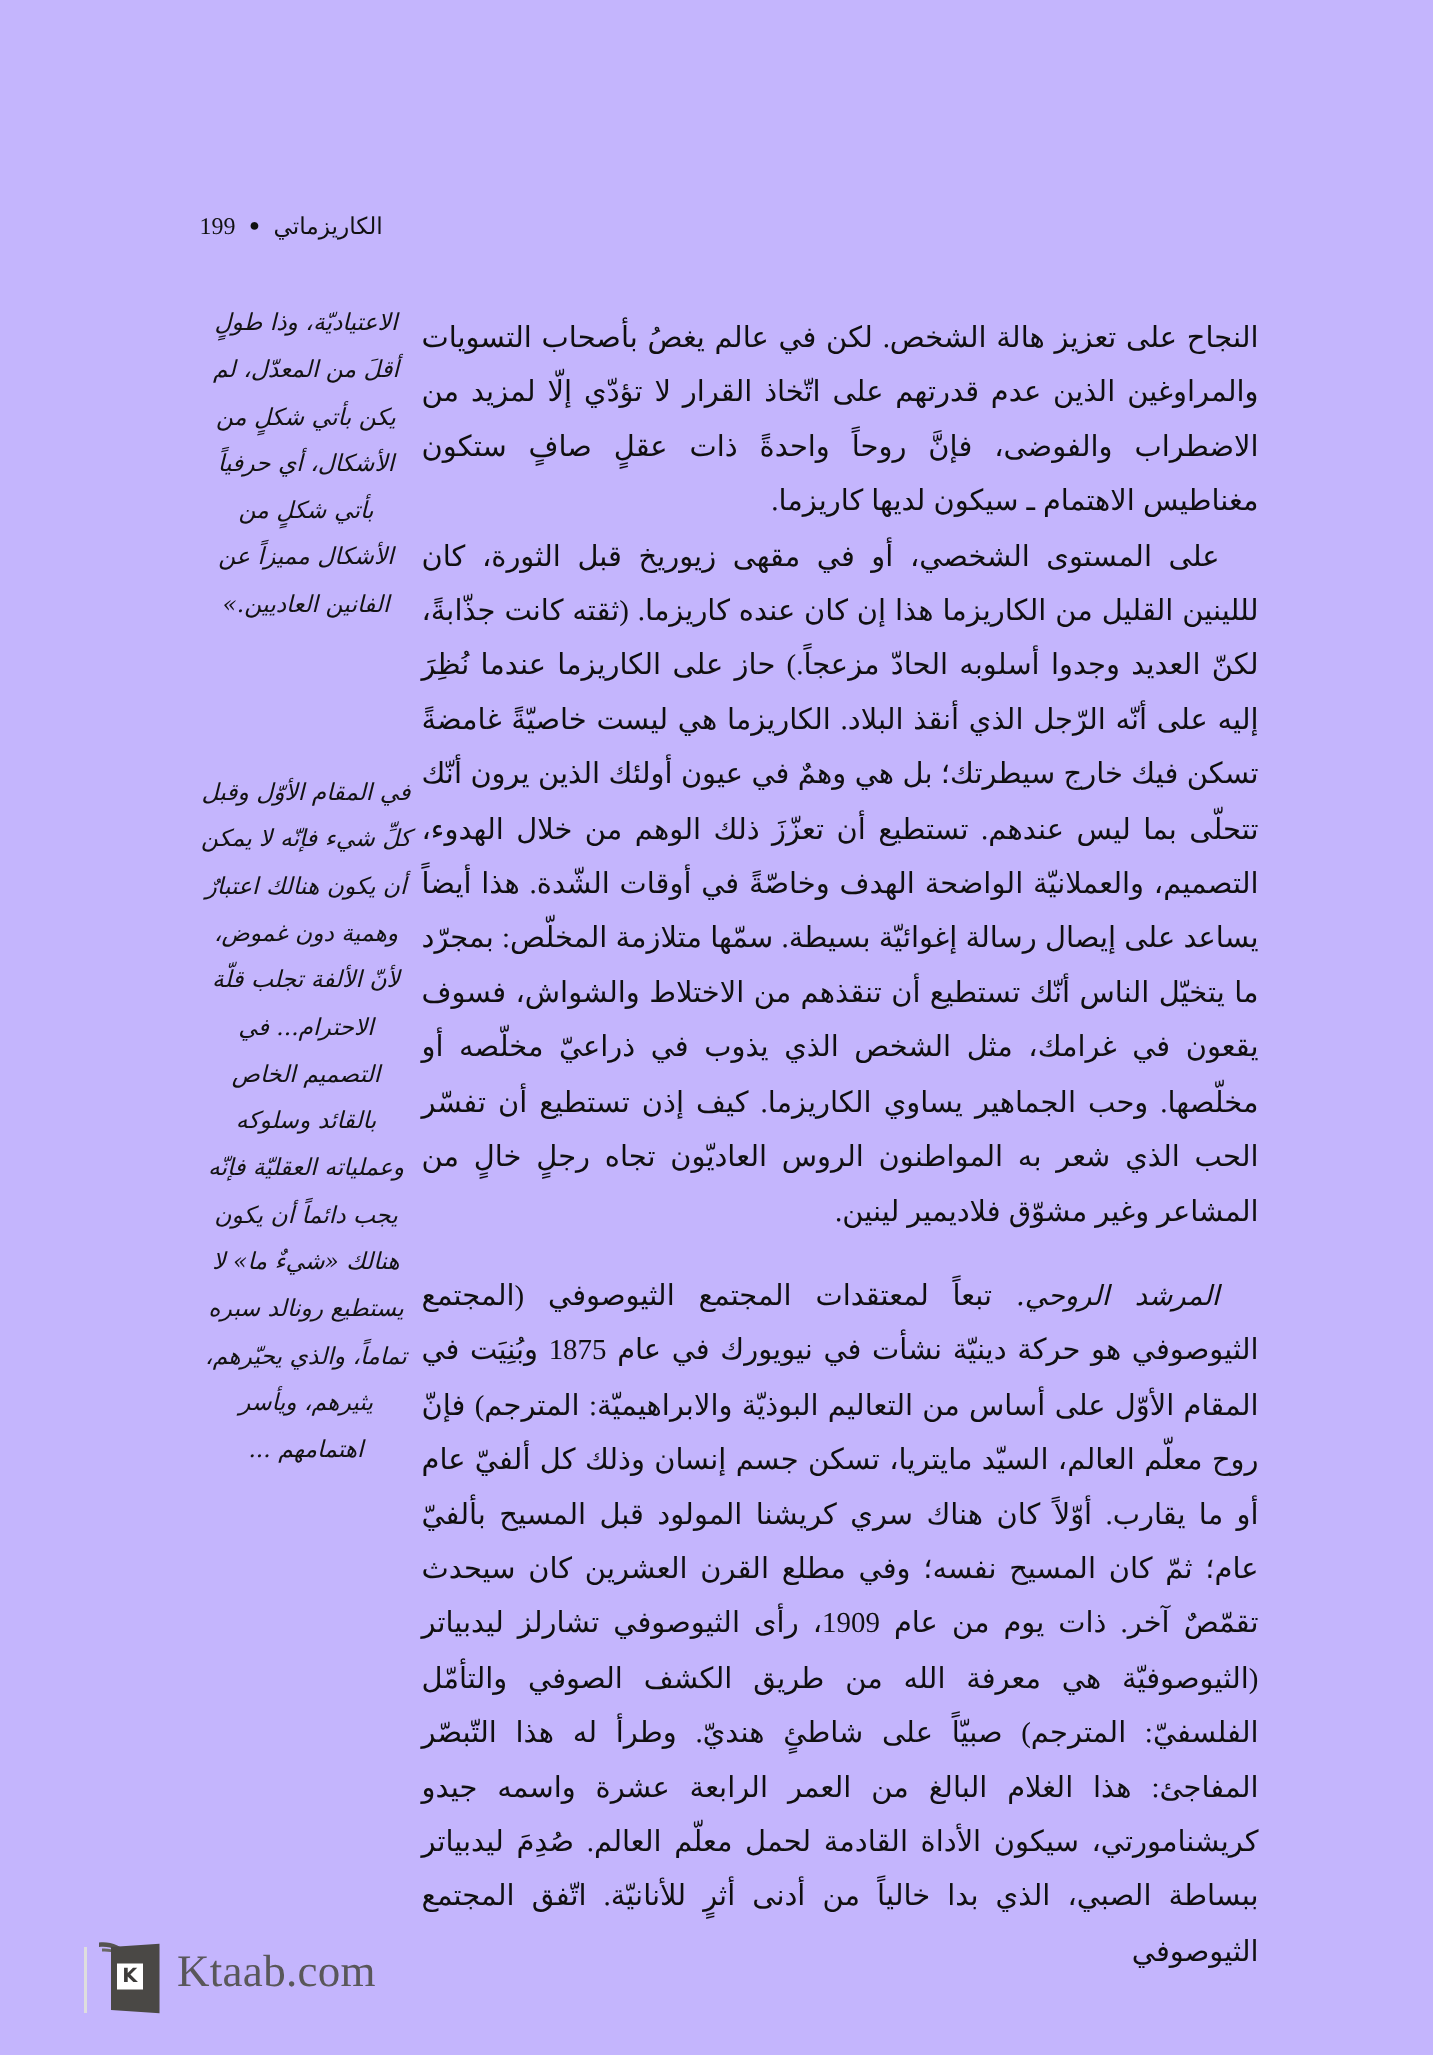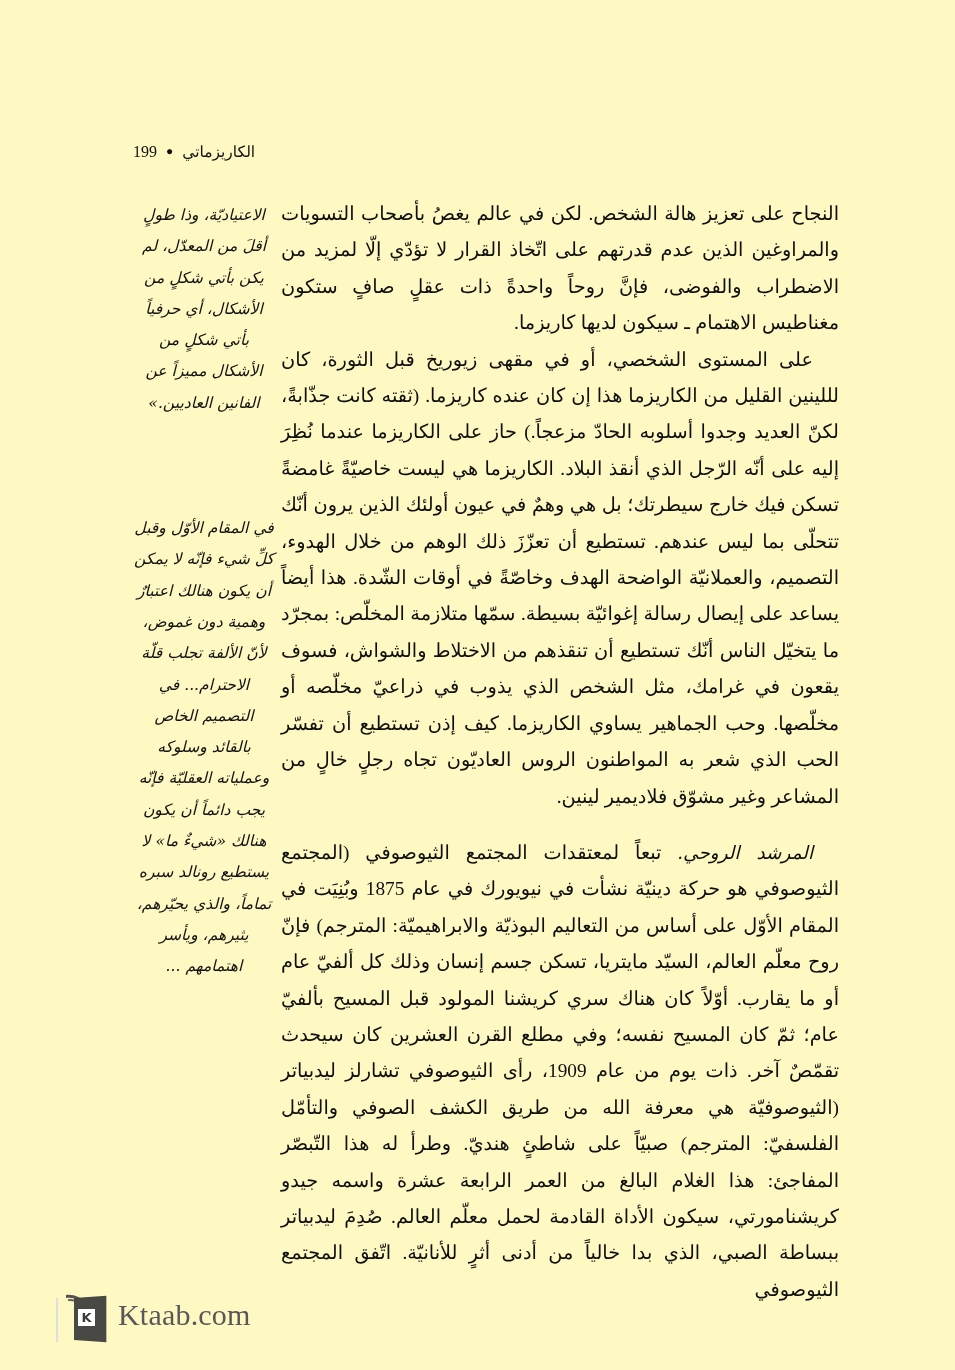--- a/index.html
+++ b/index.html
@@ -13,21 +13,21 @@
     height: 1370px;
     position: relative;
     overflow: hidden;
     font-family: "Liberation Serif", "DejaVu Serif", serif;
     color: #111111;
   }
 
   .page {
     position: absolute;
     inset: 0;
-    background: #fef9c3;
+    background: #c4b5fd;
   }
 
   
   .running-head {
     position: absolute;
     top: 142px;
     left: 133px;
     width: 340px;
     direction: rtl;
     text-align: left;
@@ -55,21 +55,21 @@
     position: absolute;
     top: 196px;
     left: 133px;
     width: 706px;
     height: 1030px;
   }
 
   
   .main-col {
     position: absolute;
-    top: 0;
+    top: 12px;
     right: 0;
     width: 558px;
     direction: rtl;
     text-align: justify;
     text-align-last: right;
     font-size: 19.3px;
     line-height: 36.4px;
     color: #100f0f;
     letter-spacing: 0px;
     word-spacing: 0.5px;

